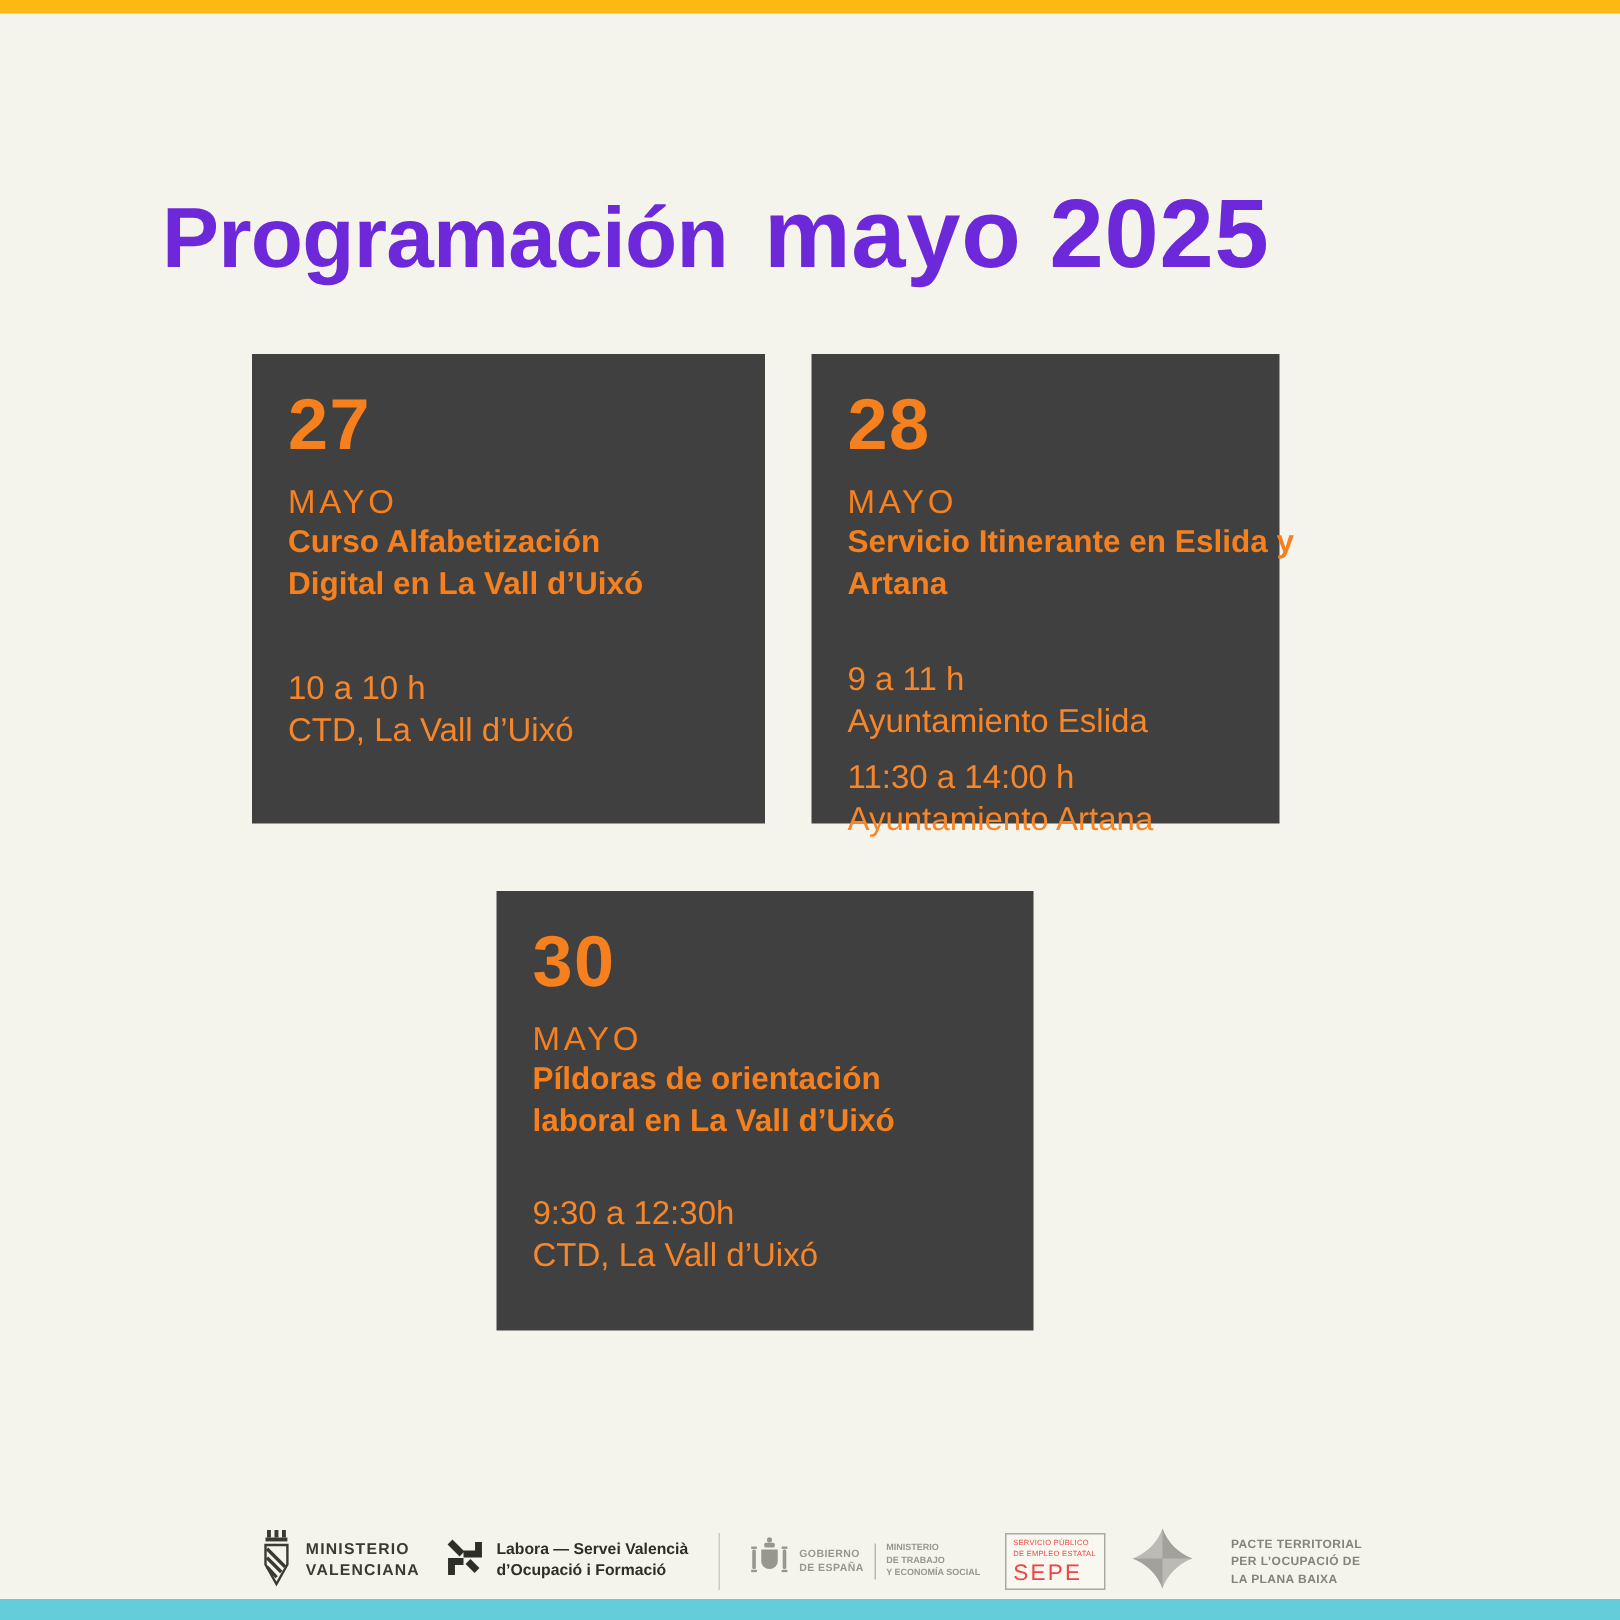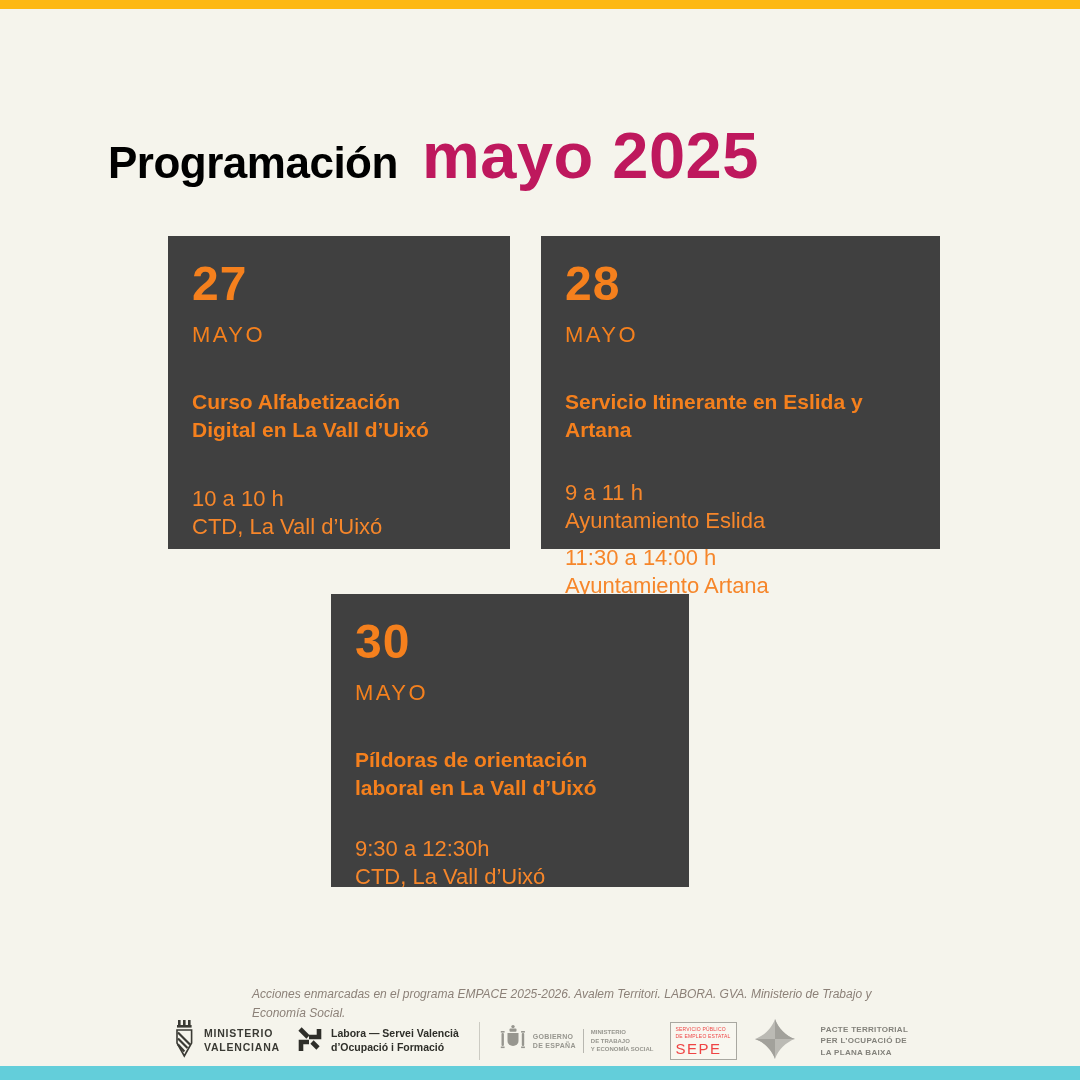--- a/index.html
+++ b/index.html
@@ -6,30 +6,30 @@
   body { background:#e8e8e8; font-family:"Liberation Sans", sans-serif; }
   .poster {
     position:relative; width:1080px; height:1080px;
     background:#F5F4EC; overflow:hidden; margin:0 auto;
   }
   .top-bar { position:absolute; top:0; left:0; width:1080px; height:9px; background:#FDB813; }
   .bottom-bar { position:absolute; bottom:0; left:0; width:1080px; height:14px; background:#63CEDA; }
 
   .title-row { position:absolute; left:108px; top:118px; width:880px;
     display:flex; align-items:baseline; gap:24px; white-space:nowrap; }
-  .title-part1 { font-size:44px; font-weight:bold; color:#000000; letter-spacing:-0.5px; }
-  .title-part2 { font-size:65px; font-weight:bold; color:#be185d; letter-spacing:0.5px; }
+  .title-part1 { font-size:57px; font-weight:bold; color:#6d28d9; letter-spacing:-0.5px; }
+  .title-part2 { font-size:65px; font-weight:bold; color:#6d28d9; letter-spacing:0.5px; }
 
   .card { position:absolute; background:#404040; padding:24px 24px; color:#F5801D; }
   .card1 { left:168px; top:236px; width:342px; height:313px; }
-  .card2 { left:541px; top:236px; width:399px; height:313px; }
+  .card2 { left:541px; top:236px; width:312px; height:313px; }
   .card3 { left:331px; top:594px; width:358px; height:293px; }
   .card-day { font-size:48px; font-weight:bold; line-height:1; letter-spacing:1px; }
   .card-month { font-size:22px; font-weight:normal; letter-spacing:2.5px; margin-top:14px; }
-  .card-title { font-size:21px; font-weight:bold; line-height:1.35; margin-top:40px; }
+  .card-title { font-size:21px; font-weight:bold; line-height:1.35; }
   .card-title span { display:block; white-space:nowrap; }
   .card-details { font-size:22px; font-weight:normal; color:#F6862A; line-height:1.28; }
   .card1 .card-details { margin-top:40px; }
   .card2 .card-details { margin-top:34px; }
   .card3 .card-details { margin-top:32px; }
   .detail-line { display:block; white-space:nowrap; }
   .detail-gap { margin-top:9px; }
 
   .disclaimer {
     position:absolute; left:252px; top:985px; width:620px;
@@ -101,21 +101,20 @@
     <div class="card-title">
       <span>Píldoras de orientación</span>
       <span>laboral en La Vall d’Uixó</span>
     </div>
     <div class="card-details">
       <span class="detail-line">9:30 a 12:30h</span>
       <span class="detail-line">CTD, La Vall d’Uixó</span>
     </div>
   </div>
 
-  <div class="disclaimer">Acciones enmarcadas en el programa EMPACE 2025-2026. Avalem Territori. LABORA. GVA.  Ministerio de Trabajo y Economía Social.</div>
 
   <div class="logos">
 
     <div class="logo-block logo-gv">
       <span>
         <svg width="25" height="38" viewBox="0 0 25 38">
           <g fill="#3A3A34">
             <rect x="6" y="0" width="2.6" height="5"></rect>
             <rect x="11" y="0" width="2.6" height="5"></rect>
             <rect x="16" y="0" width="2.6" height="5"></rect>

